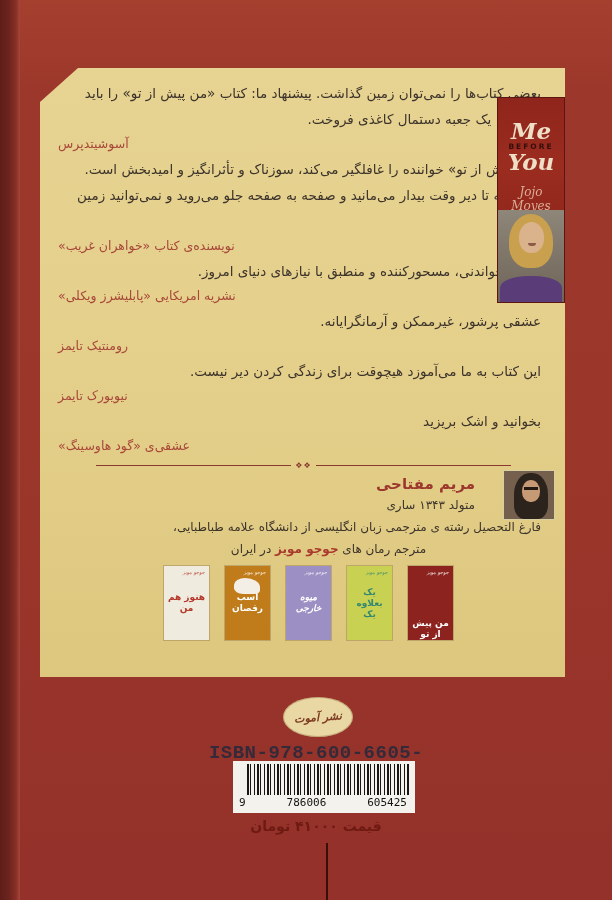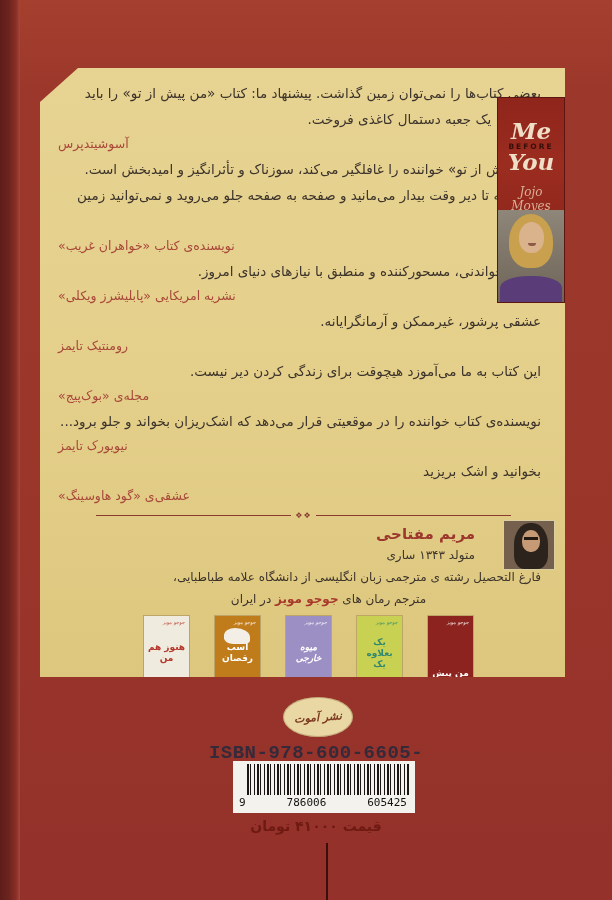--- a/index.html
+++ b/index.html
@@ -28,21 +28,21 @@
     background:#74604c;border:1px solid #d9cfa0;overflow:hidden;}
   .t-photo .scarf{position:absolute;right:6px;top:2px;width:34px;height:46px;background:#2d231d;border-radius:46% 46% 30% 30%;}
   .t-photo .face{position:absolute;right:14px;top:9px;width:18px;height:22px;background:#c69a74;border-radius:50% 50% 45% 45%;}
   .t-photo .glasses{position:absolute;right:16px;top:16px;width:14px;height:3px;background:#241a14;}
   .t-name{color:#9c372e;font-weight:bold;font-size:15px;line-height:20px;text-align:right;padding-left:0;padding-right:0;margin-right:66px;}
   .t-line{color:#3c332b;font-size:12px;line-height:22px;text-align:right;}
   .t-birth{margin-right:66px;}
   .t-role{line-height:23px;padding-left:60px;text-align:center;}
   .hl-red{color:#a8392c;font-weight:bold;}
   
-  .books{display:flex;justify-content:center;gap:26px;margin-top:5px;transform:translateX(10px);}
+  .books{display:flex;justify-content:center;gap:16px;margin-top:5px;transform:translateX(10px);}
   .book{width:45px;height:74px;box-shadow:0 0 0 1px rgba(90,60,30,.25);position:relative;
     display:flex;flex-direction:column;align-items:center;justify-content:center;direction:rtl;overflow:hidden;}
   .book .b-author{font-size:5px;line-height:7px;opacity:.85;position:absolute;top:3px;right:4px;}
   .book .b-title{font-size:9px;font-weight:bold;text-align:center;line-height:11px;padding:0 2px;}
   .horse-art{position:absolute;top:12px;left:9px;width:26px;height:16px;background:#f3efe6;
     border-radius:60% 80% 30% 50%;}
   .pomegranate{position:absolute;bottom:7px;left:50%;margin-left:-4px;width:8px;height:8px;background:#a32218;border-radius:50%;}
   
   .en-box{position:absolute;left:497px;top:97px;width:68px;height:206px;border:1px solid #5c1512;box-sizing:border-box;}
   .en-red{height:112px;background:linear-gradient(180deg,#8f251b 0%,#9b2c20 60%,#93281d 100%);
@@ -84,23 +84,21 @@
   <p class="quote">«من پیش از تو» خواننده را غافلگیر می‌کند، سوزناک و تأثرانگیز و امیدبخش است. کتابی که تا دیر وقت بیدار می‌مانید و صفحه به صفحه جلو می‌روید و نمی‌توانید زمین بگذارید.</p>
   <p class="attribution">نویسنده‌ی کتاب «خواهران غریب»</p>
 
   <p class="quote">رمانی خواندنی، مسحورکننده و منطبق با نیازهای دنیای امروز.</p>
   <p class="attribution">نشریه امریکایی «پابلیشرز ویکلی»</p>
 
   <p class="quote">عشقی پرشور، غیرممکن و آرمانگرایانه.</p>
   <p class="attribution">رومنتیک تایمز</p>
 
   <p class="quote">این کتاب به ما می‌آموزد هیچوقت برای زندگی کردن دیر نیست.</p>
-  <p class="attribution">مجله‌ی «بوک‌پیج»</p>
 
-  <p class="quote">نویسنده‌ی کتاب خواننده را در موقعیتی قرار می‌دهد که اشک‌ریزان بخواند و جلو برود...</p>
   <p class="attribution">نیویورک تایمز</p>
 
   <p class="quote">بخوانید و اشک بریزید</p>
   <p class="attribution">عشقی‌ی «گود هاوسینگ»</p>
 
   <div class="divider">
     <div class="rule"></div>
     <div class="ornament">❖❖</div>
     <div class="rule"></div>
   </div>

